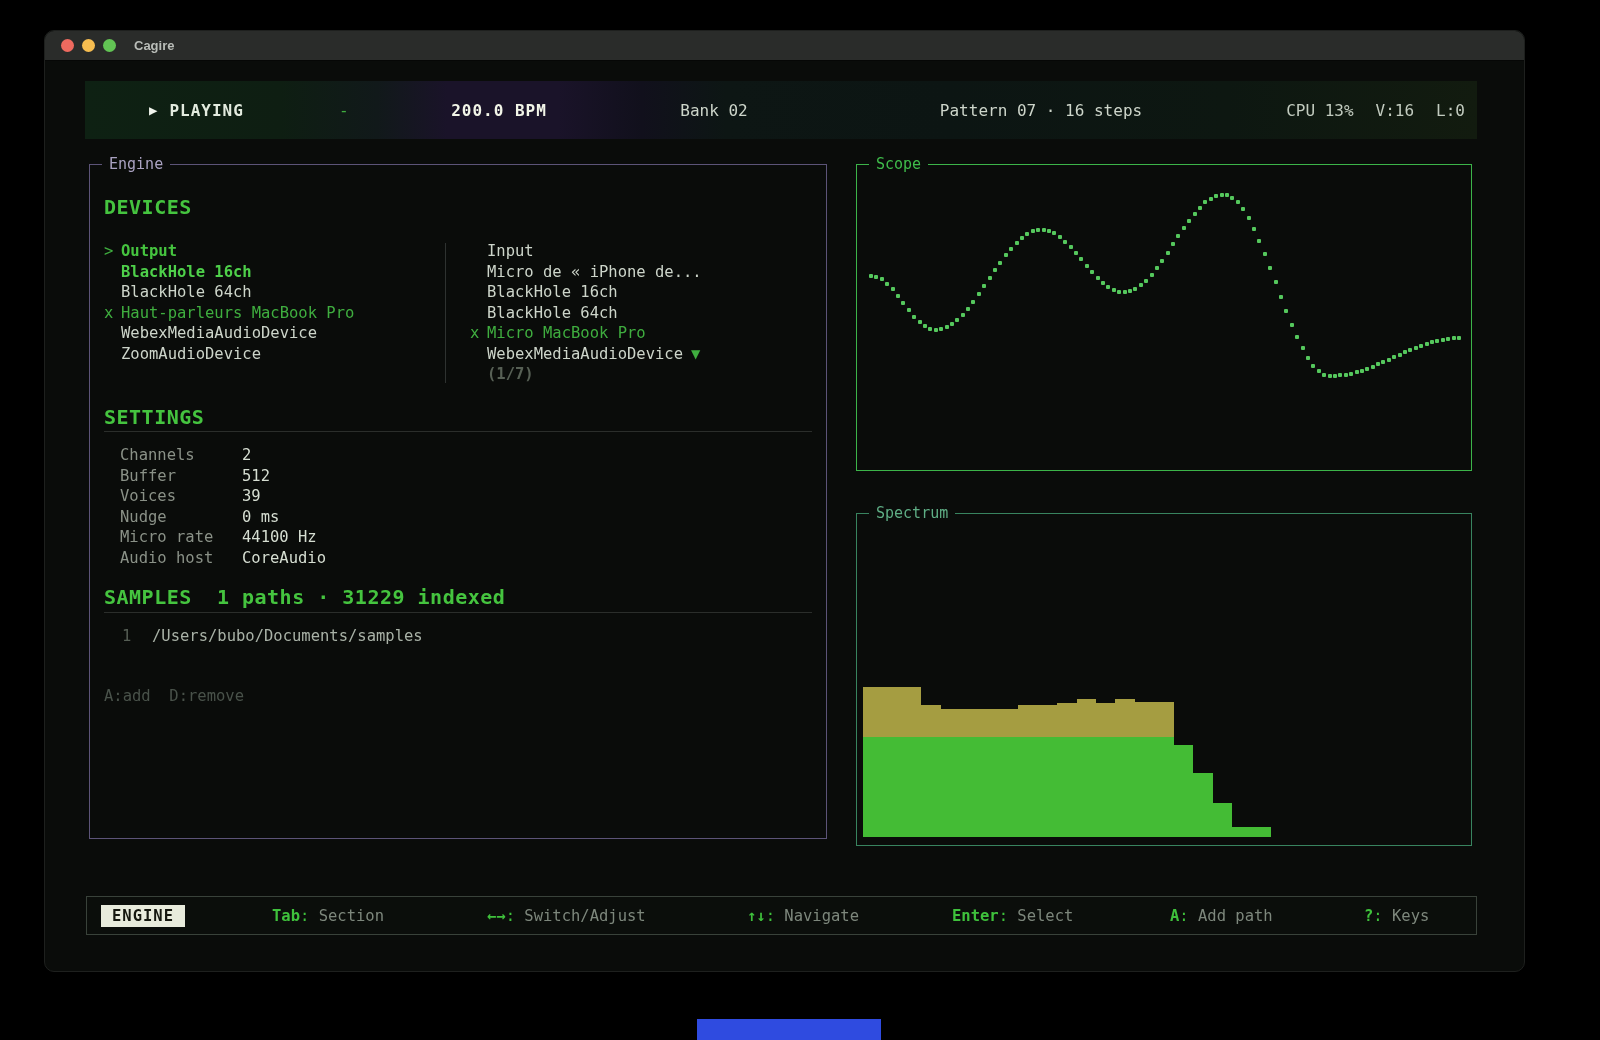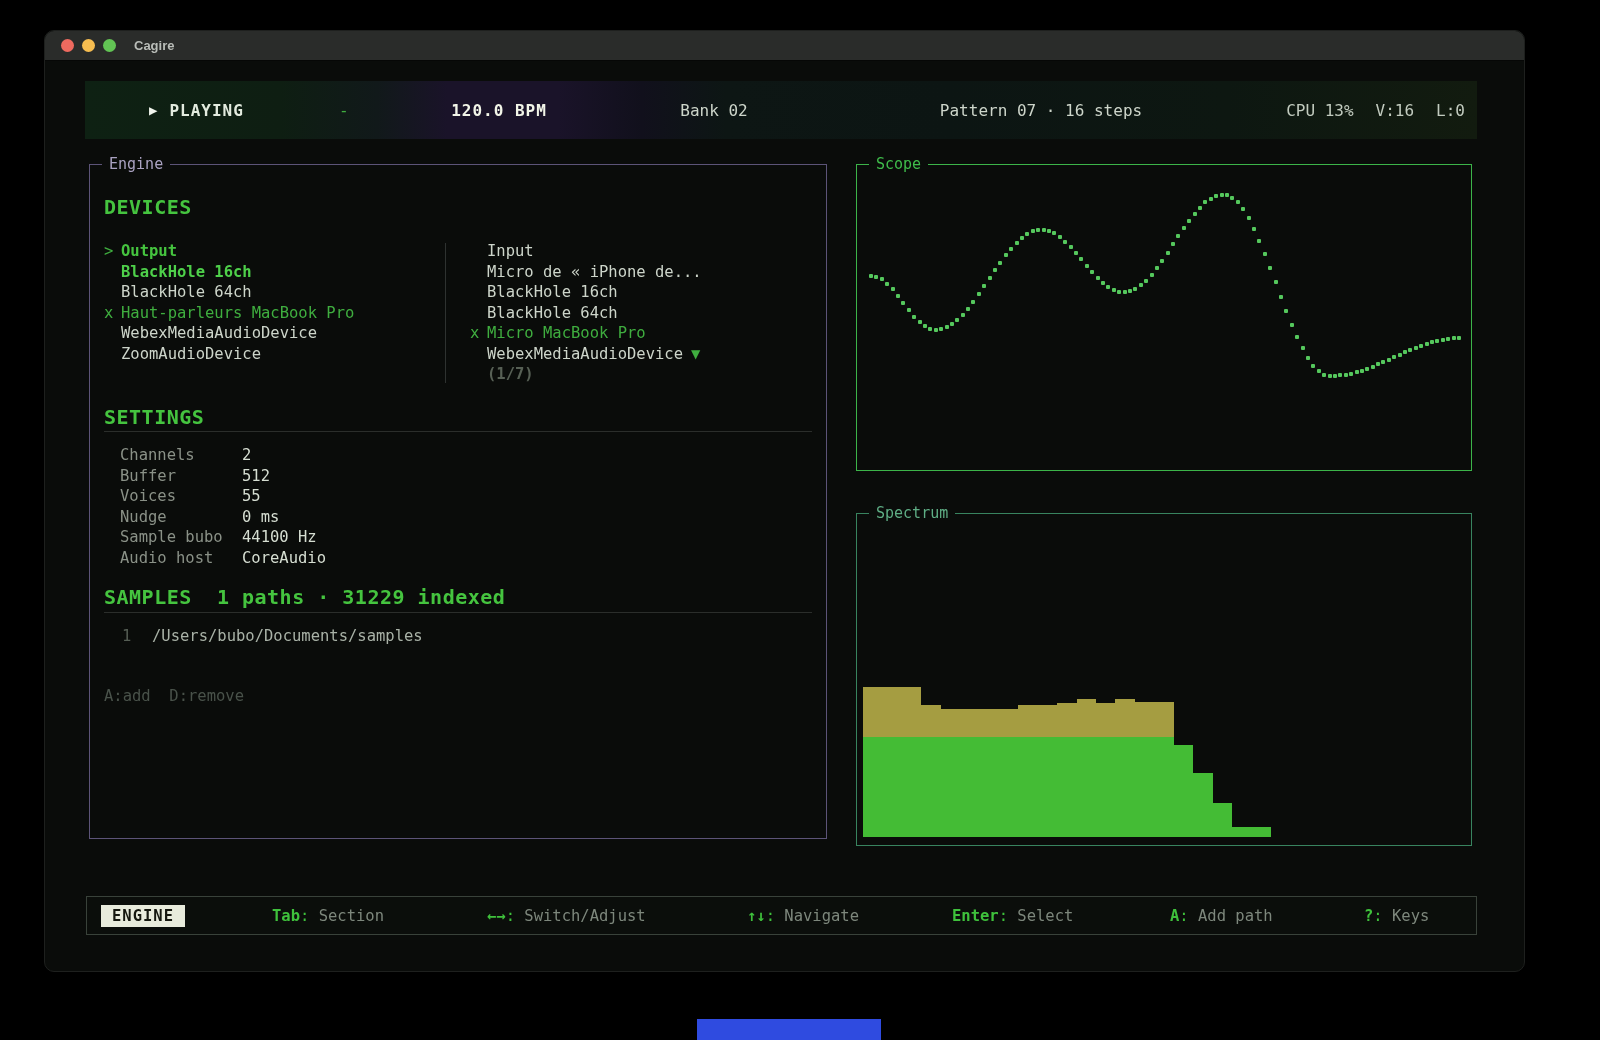--- a/index.html
+++ b/index.html
@@ -117,21 +117,21 @@
       </div>
       <div class="win-title">Cagire</div>
     </div>
 
     <div class="topbar">
       <div class="seg t-transport">
         <span class="tri">▶</span>
         <span class="lbl">PLAYING</span>
       </div>
       <div class="seg t-dash">-</div>
-      <div class="seg t-bpm">120.0 BPM</div>
+      <div class="seg t-bpm">200.0 BPM</div>
       <div class="seg t-bank">Bank 02</div>
       <div class="seg t-pattern">Pattern 07 · 16 steps</div>
       <div class="seg t-stats">
         <span>CPU 13%</span>
         <span>V:16</span>
         <span>L:0</span>
       </div>
     </div>
 
     <div class="panel engine-panel">
@@ -164,28 +164,28 @@
           <div class="srow">
             <span class="slabel">Channels</span>
             <span class="sval">2</span>
           </div>
           <div class="srow">
             <span class="slabel">Buffer</span>
             <span class="sval">512</span>
           </div>
           <div class="srow">
             <span class="slabel">Voices</span>
-            <span class="sval">55</span>
+            <span class="sval">39</span>
           </div>
           <div class="srow">
             <span class="slabel">Nudge</span>
             <span class="sval">0 ms</span>
           </div>
           <div class="srow">
-            <span class="slabel">Sample bubo</span>
+            <span class="slabel">Micro rate</span>
             <span class="sval">44100 Hz</span>
           </div>
           <div class="srow">
             <span class="slabel">Audio host</span>
             <span class="sval">CoreAudio</span>
           </div>
         </div>
 
       <div class="heading" style="top:420px;"><span>SAMPLES</span>  <span class="samples-meta">1 paths · 31229 indexed</span></div>
       <div class="hr" style="top:447px;"></div>

